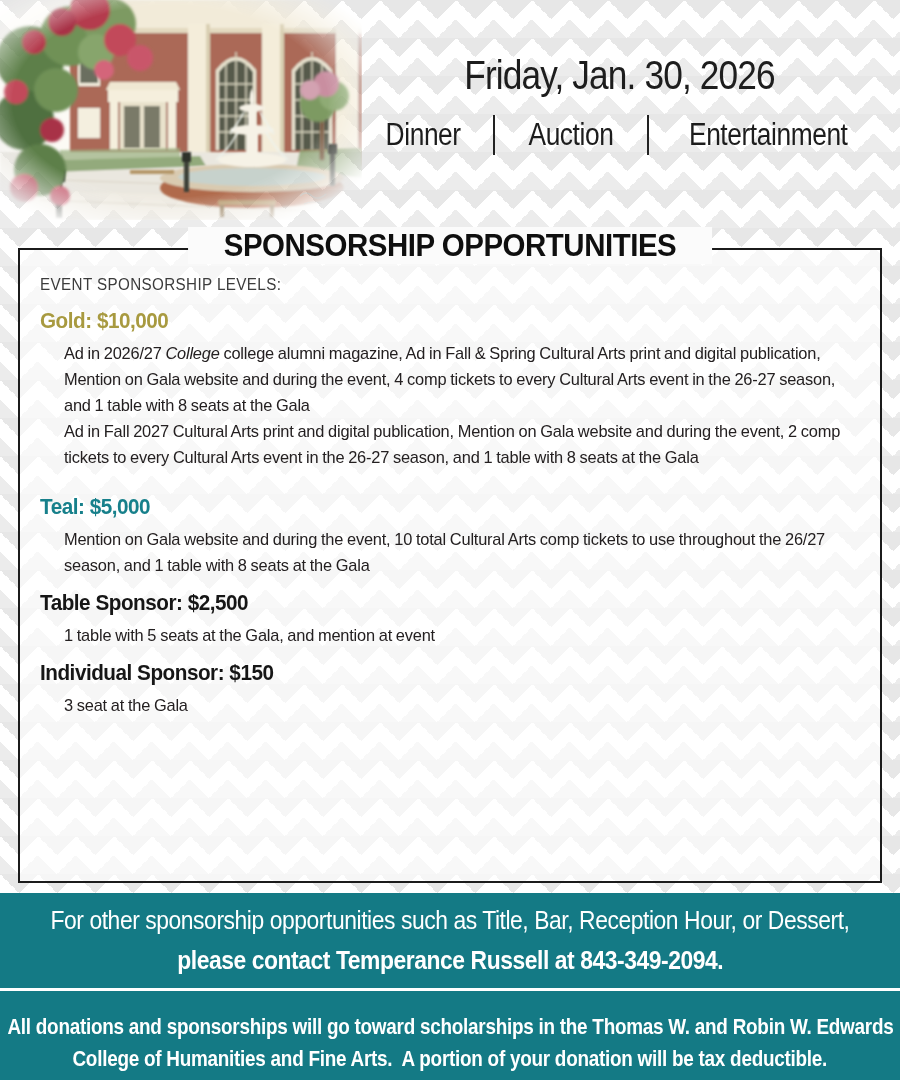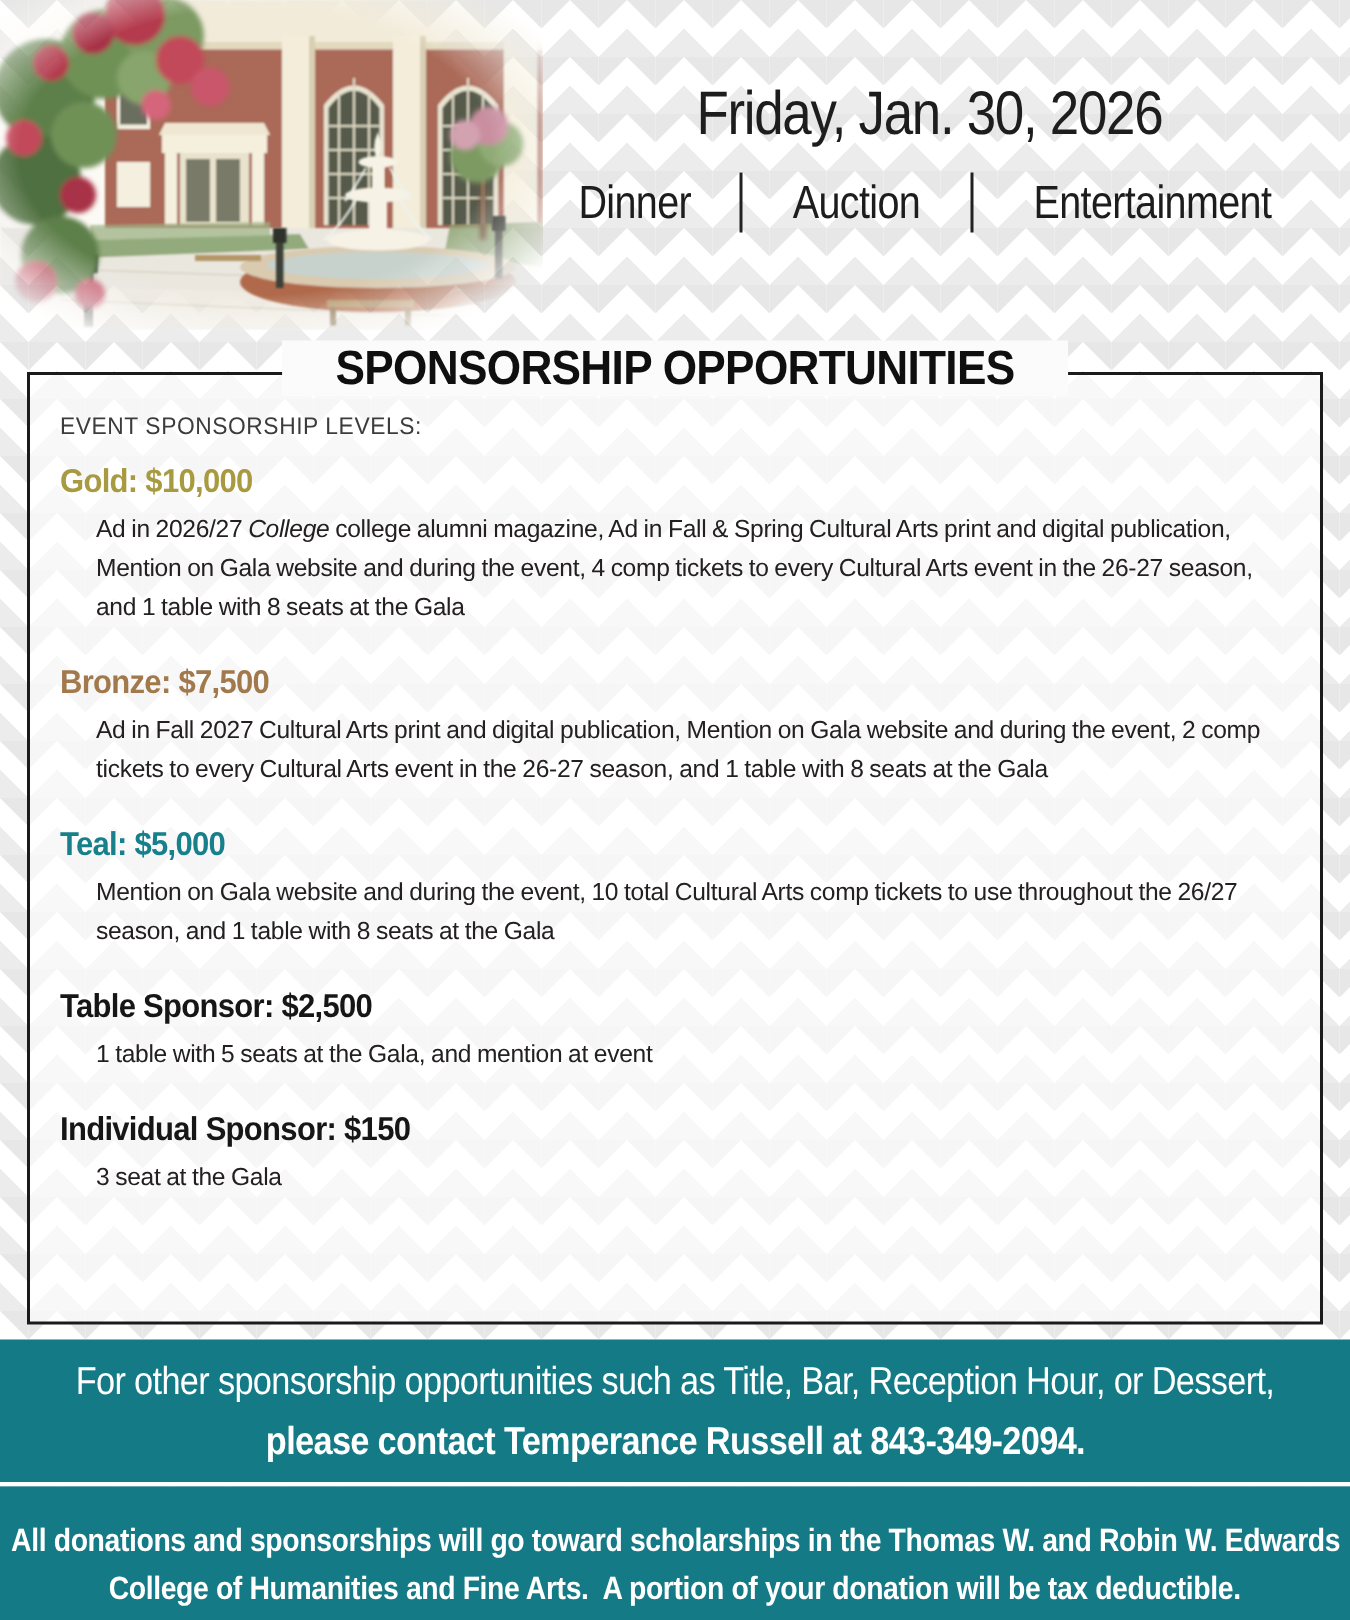--- a/index.html
+++ b/index.html
@@ -34,21 +34,21 @@
                    transform:scaleX(.92);transform-origin:center;color:#0f0f0f;white-space:pre;}
   .intro{font-size:16px;letter-spacing:.4px;color:#3c3c3c;display:inline-block;
          transform:scaleX(.95);transform-origin:left;white-space:pre;}
   .lv-h{font-size:22px;font-weight:700;letter-spacing:-.5px;margin:24px 0 6px;
         display:block;}
   .lv-h > span{display:inline-block;transform:scaleX(.94);transform-origin:left;white-space:pre;}
   .lv-h.first{margin-top:14px;}
   .lv-gold{color:#a89a40;}
   .lv-bronze{color:#a1794c;}
   .lv-teal{color:#17808b;}
-  .lv-black{color:#161616;}
+  .lv-black{color:#161616;margin-top:12px;}
   .lv-desc{margin:0 4px 0 24px;font-size:16.4px;line-height:26px;color:#242021;
            letter-spacing:-.2px;word-spacing:-.5px;}
   .ital{font-style:italic;}
   
   .band{position:absolute;left:0;right:0;background:#147a85;color:#ffffff;
         display:flex;flex-direction:column;align-items:center;justify-content:center;}
   .band1{top:893px;height:95px;border-bottom:3px solid #ffffff;box-sizing:content-box;}
   .band2{top:991px;height:104px;}
   .band-line{white-space:pre;transform-origin:center;}
   .b1l1{font-size:26px;font-weight:400;transform:scaleX(.88);letter-spacing:-.5px;}
@@ -225,23 +225,20 @@
       <span class="box-title-inner">SPONSORSHIP OPPORTUNITIES</span>
     </div>
 
     <div class="intro">EVENT SPONSORSHIP LEVELS:</div>
 
     <div class="lv-h lv-gold first">
       <span>Gold: $10,000</span>
     </div>
     <p class="lv-desc"><span>Ad in 2026/27 </span><span class="ital">College</span><span> college alumni magazine, Ad in Fall &amp; Spring Cultural Arts print and digital publication, Mention on Gala website and during the event, 4 comp tickets to every Cultural Arts event in the 26-27 season, and 1 table with 8 seats at the Gala</span></p>
 
-    <div class="lv-h lv-bronze">
-      <span>Bronze: $7,500</span>
-    </div>
     <p class="lv-desc">Ad in Fall 2027 Cultural Arts print and digital publication, Mention on Gala website and during the event, 2 comp tickets to every Cultural Arts event in the 26-27 season, and 1 table with 8 seats at the Gala</p>
 
     <div class="lv-h lv-teal">
       <span>Teal: $5,000</span>
     </div>
     <p class="lv-desc">Mention on Gala website and during the event, 10 total Cultural Arts comp tickets to use throughout the 26/27 season, and 1 table with 8 seats at the Gala</p>
 
     <div class="lv-h lv-black">
       <span>Table Sponsor: $2,500</span>
     </div>

